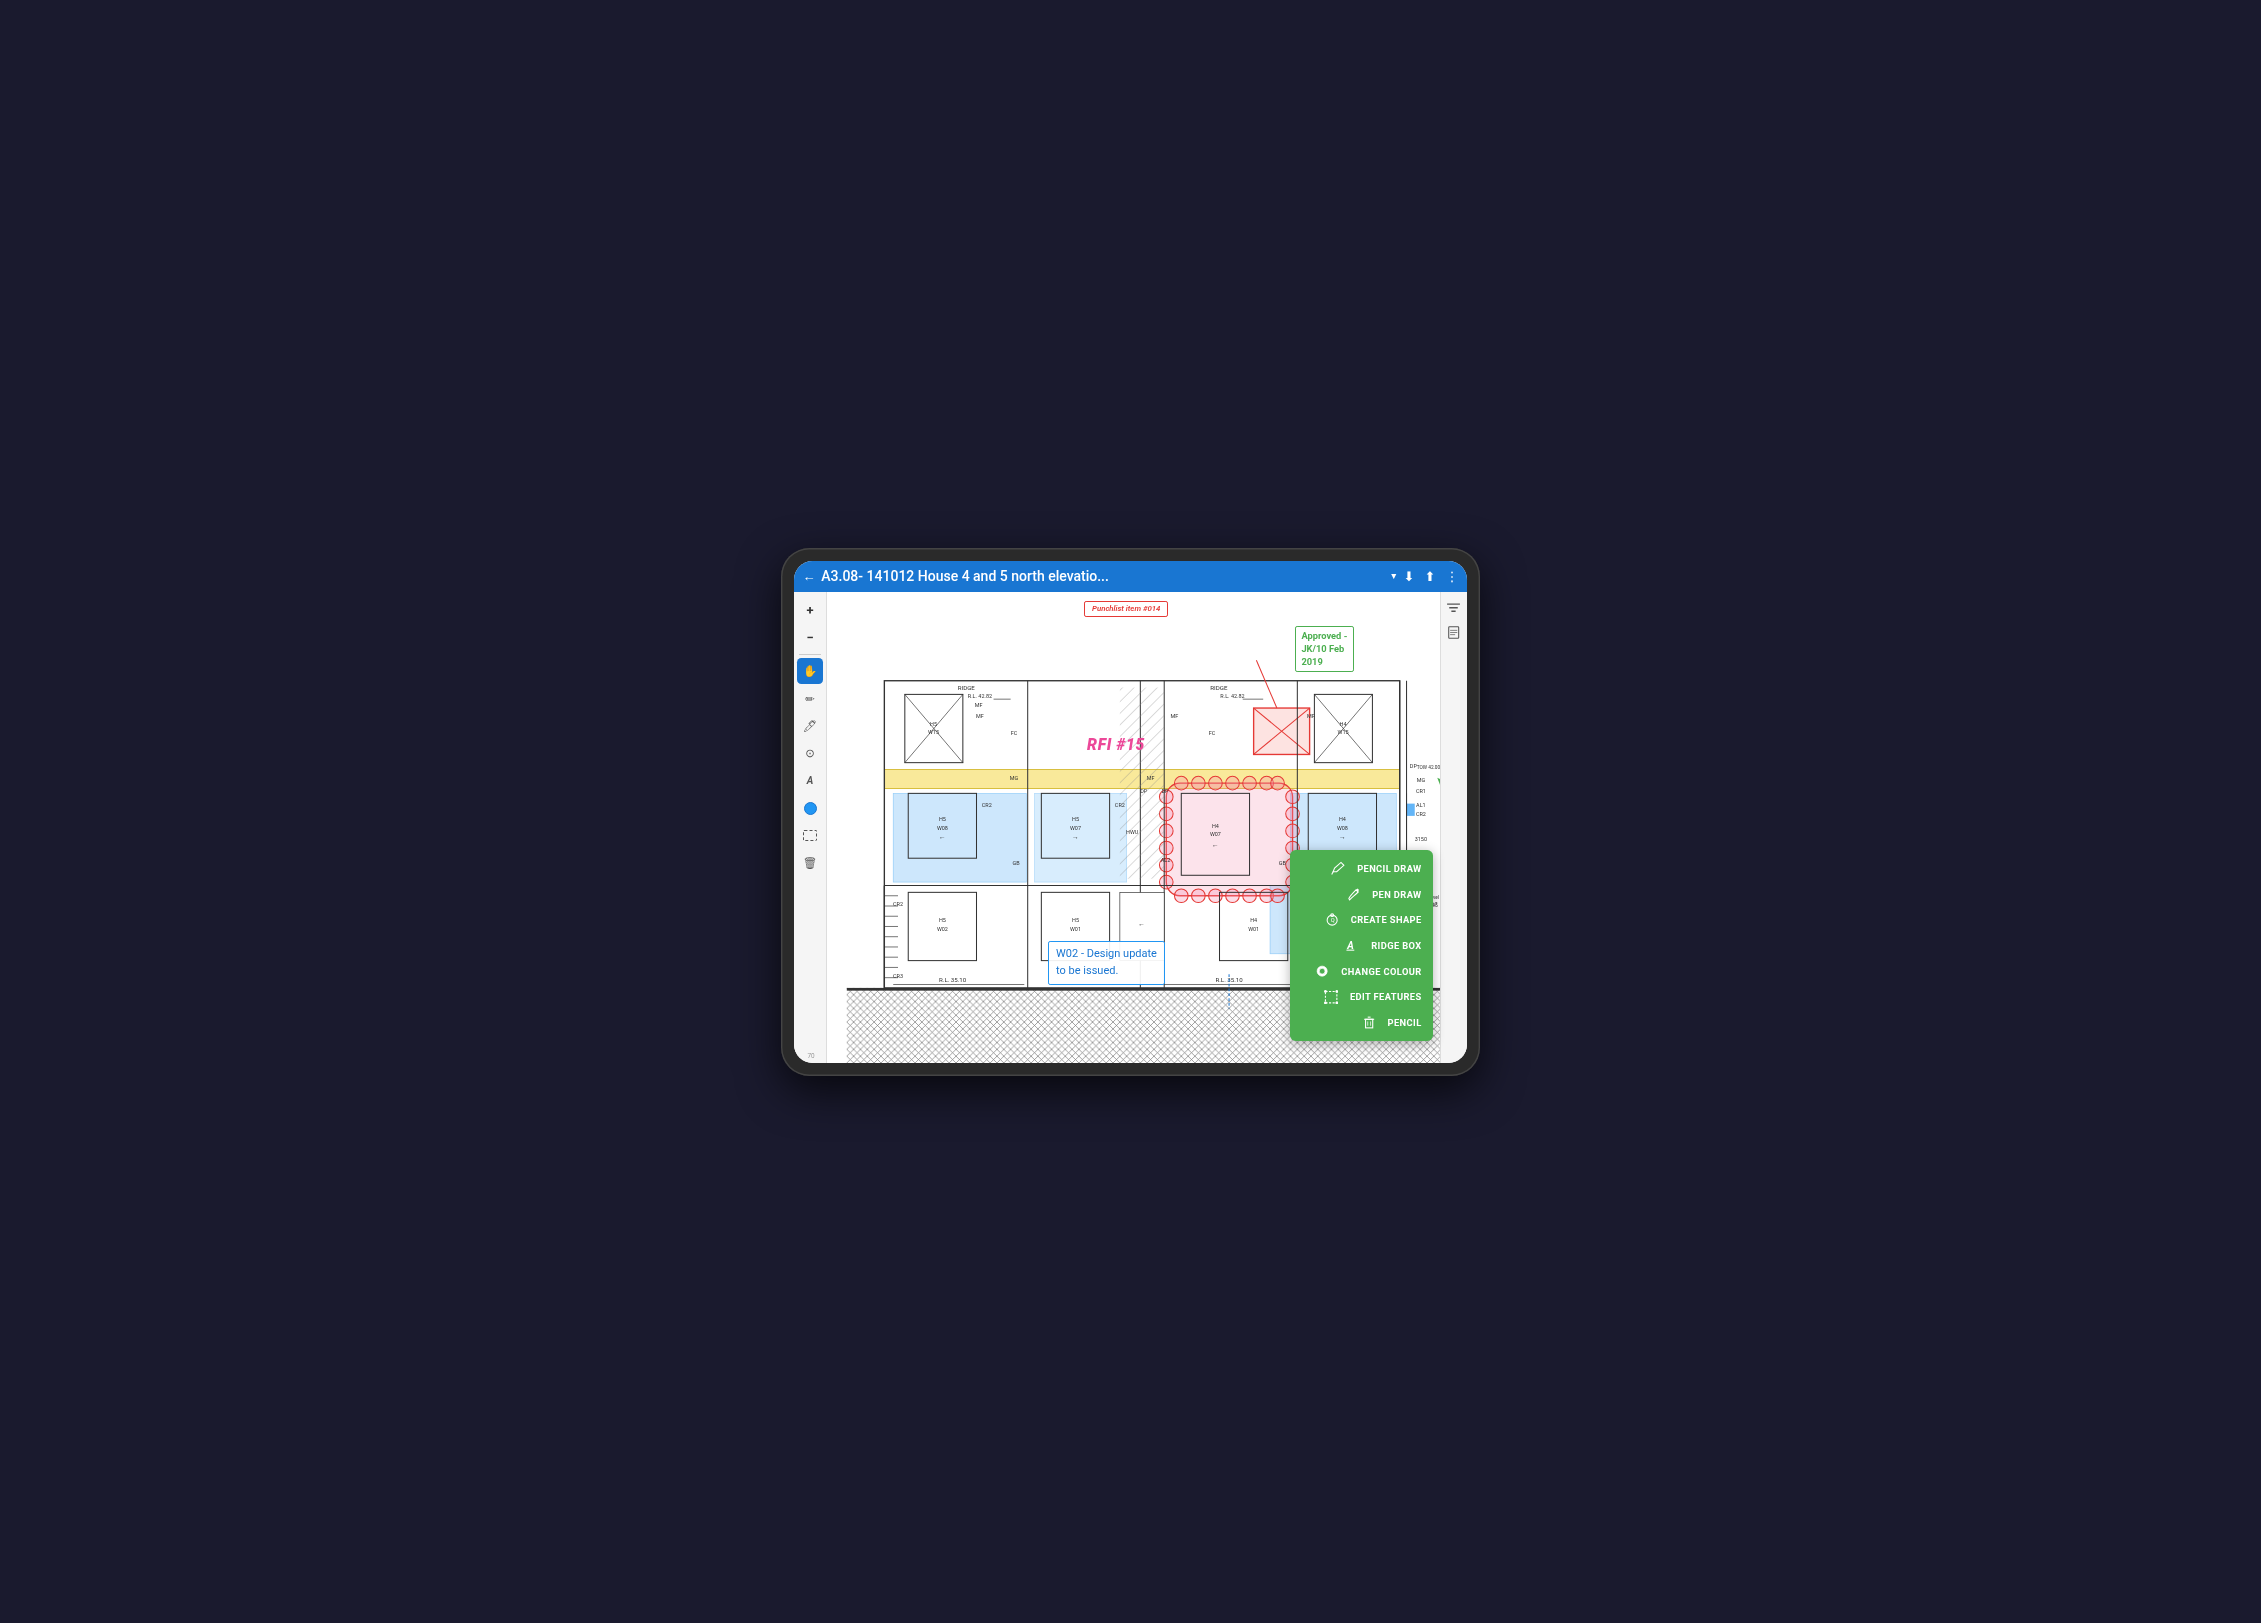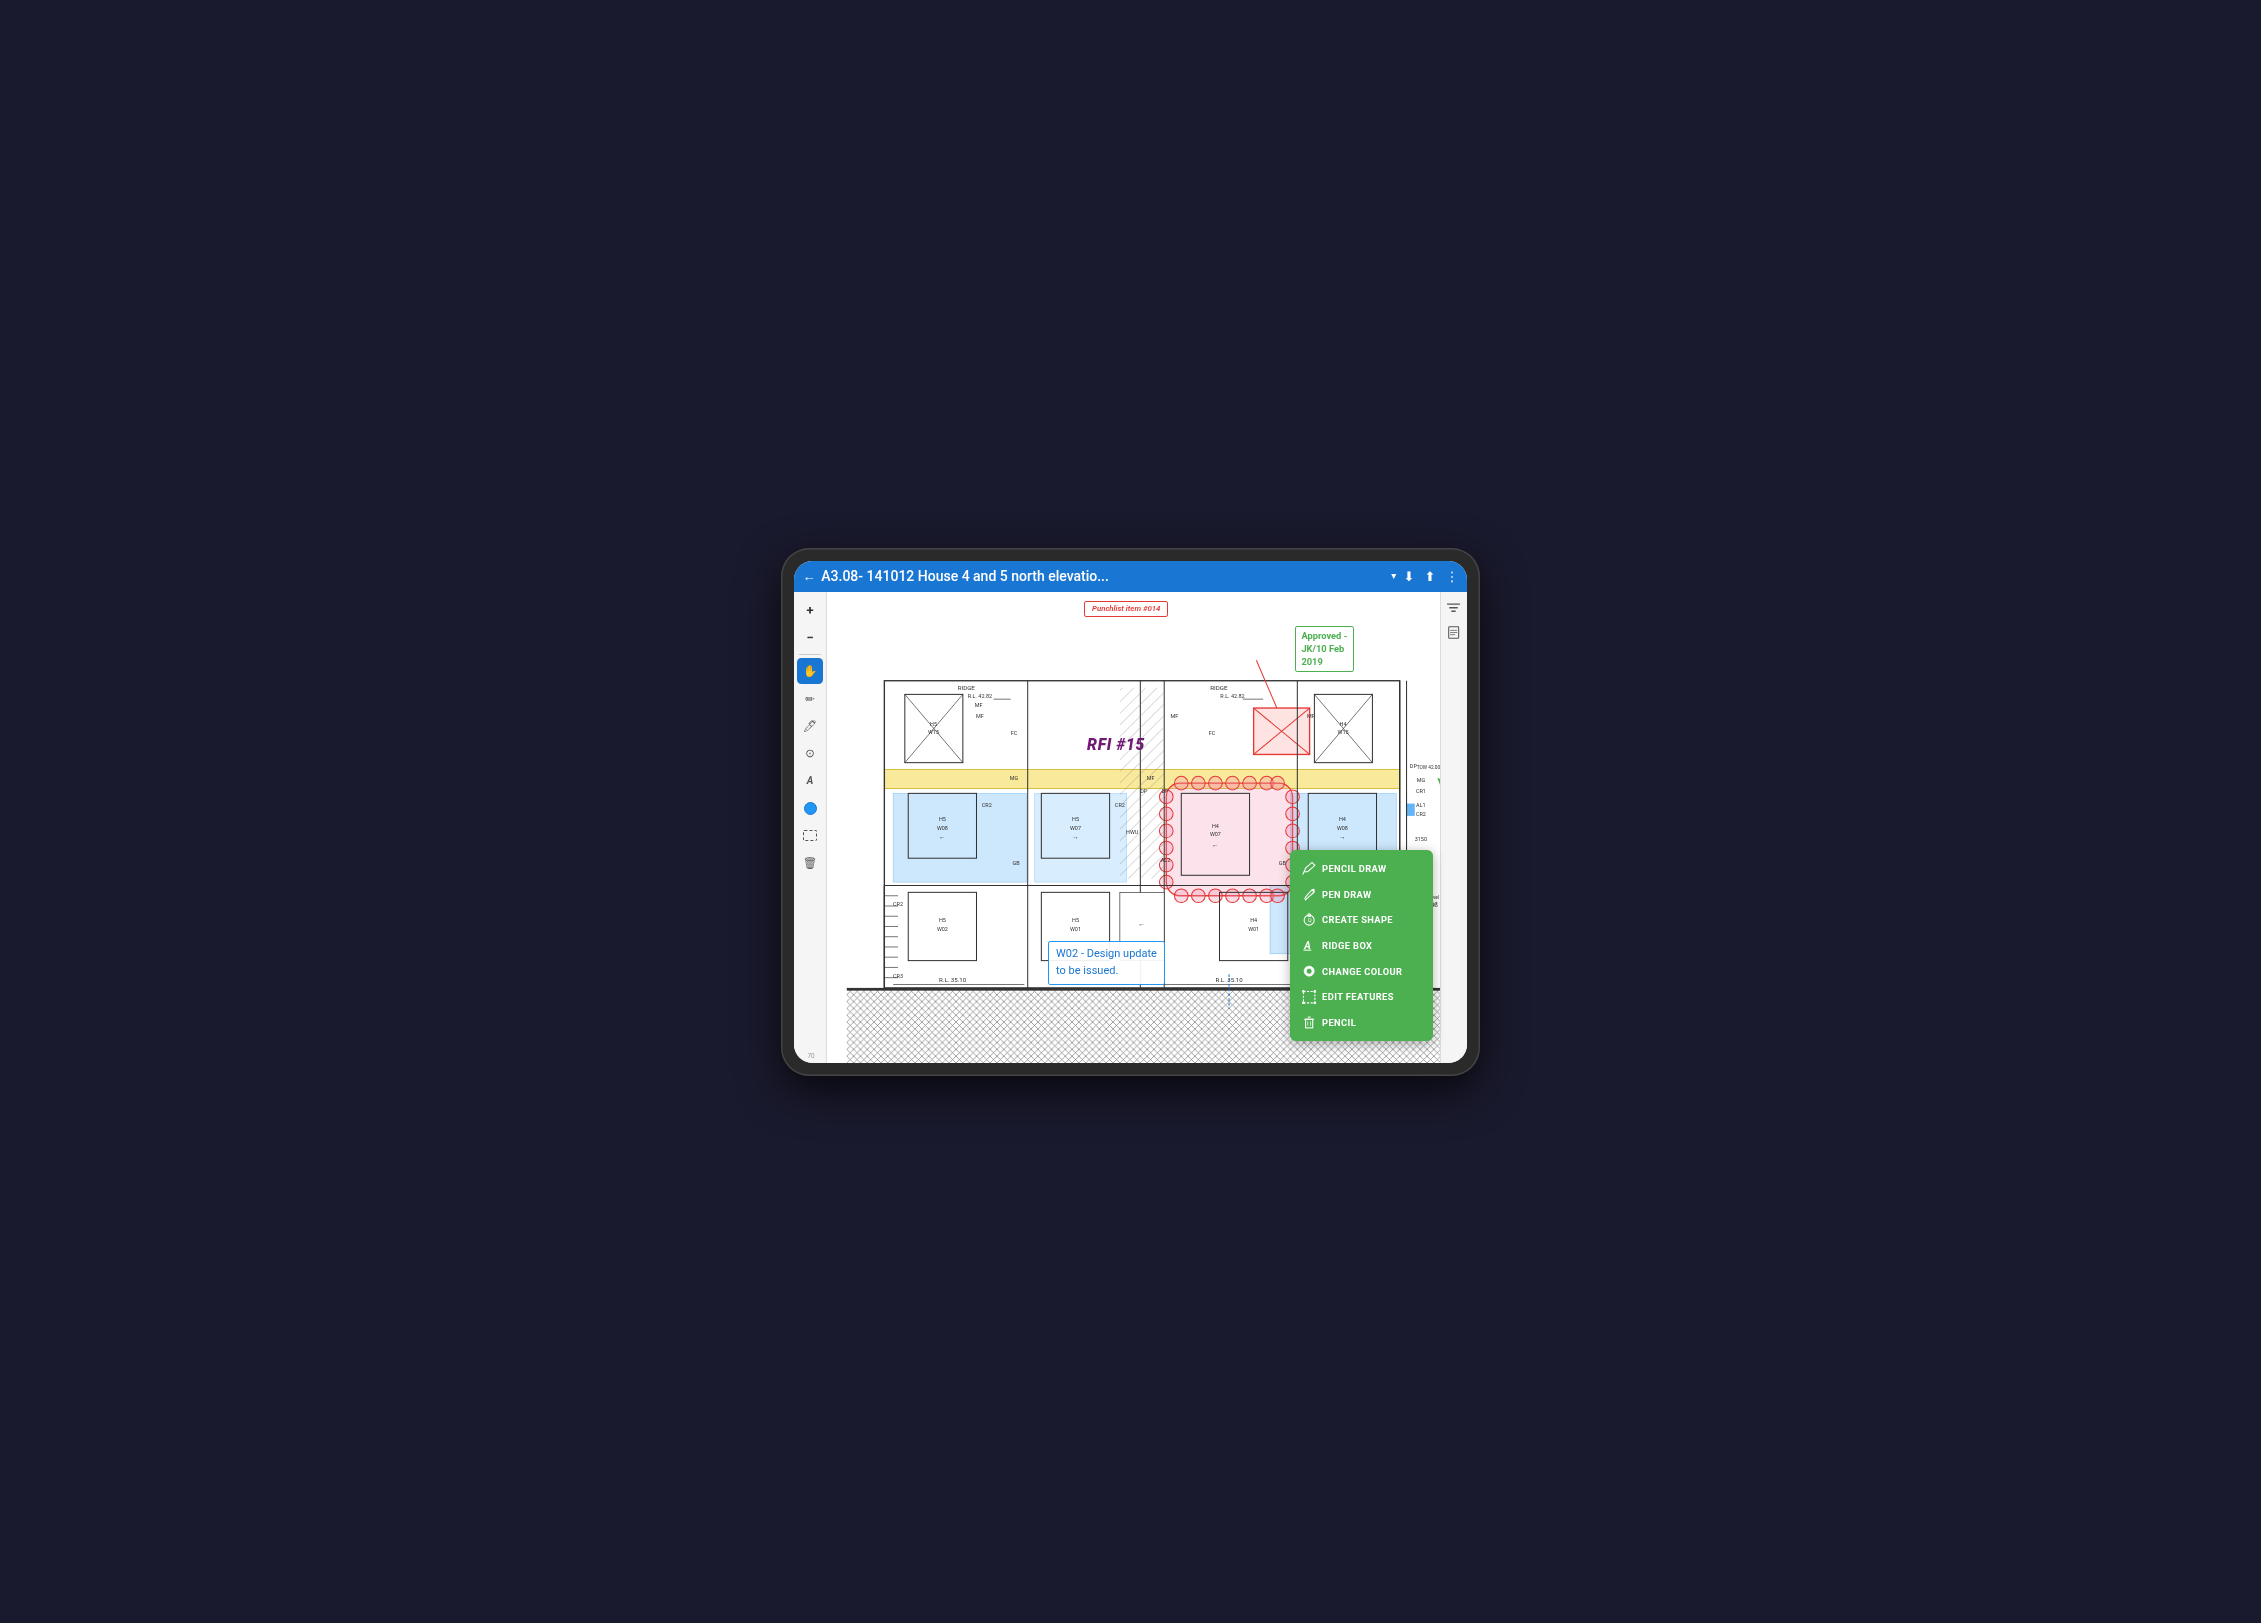--- a/index.html
+++ b/index.html
@@ -175,23 +175,24 @@
       border-radius: 5.7px;
       padding: 5.7px 0;
       min-width: 143px;
       z-index: 100;
       box-shadow: 0 2.9px 11.4px rgba(0,0,0,0.3);
     }
     .menu-item {
       display: flex;
       align-items: center;
       padding: 5.7px 11.4px;
-      gap: 5px;
+      gap: 11px;
       cursor: pointer;
       color: white;
+      justify-content: flex-end;
     }
     .menu-icon {
       font-size: 13px;
       width: 15.7px;
       display: flex;
       align-items: center;
       justify-content: center;
       flex-shrink: 0;
     }
     .menu-label {
@@ -482,21 +483,21 @@
         <div style="position:absolute; top:9px; left:257px; border:1.4px solid #e53935; background:rgba(255,255,255,0.92); padding:2.9px 7.1px; border-radius:2.1px; font-size:7.8px; color:#e53935; font-weight:600; white-space:nowrap; z-index:20;font-style:italic;">
           <span>Punchlist item #014</span>
         </div>
 
         
         <div style="position:absolute; top:34px; right:86px; border:1.4px solid #4CAF50; background:rgba(255,255,255,0.88); padding:2.9px 5.7px; border-radius:2.1px; font-size:9.3px; color:#4CAF50; font-weight:700; line-height:1.4; z-index:20;">
           Approved -<br>JK/10 Feb<br>2019
         </div>
 
         
-        <div style="position:absolute; top:143px; left:260px; font-size:15.7px; color:#701a75; font-weight:900; font-style:italic; z-index:20; pointer-events:none; letter-spacing:0.7px;">
+        <div style="position:absolute; top:143px; left:260px; font-size:15.7px; color:#ec4899; font-weight:900; font-style:italic; z-index:20; pointer-events:none; letter-spacing:0.7px;">
           <span>RFI #15</span>
         </div>
 
         
         <div style="position:absolute; bottom:78px; left:221px; border:1.4px solid #2196F3; background:rgba(255,255,255,0.92); padding:4.3px 7.1px; border-radius:2.1px; font-size:11px; color:#1976D2; line-height:1.5; z-index:20;">
           W02 - Design update<br>to be issued.
         </div>
 
       </div>
 

